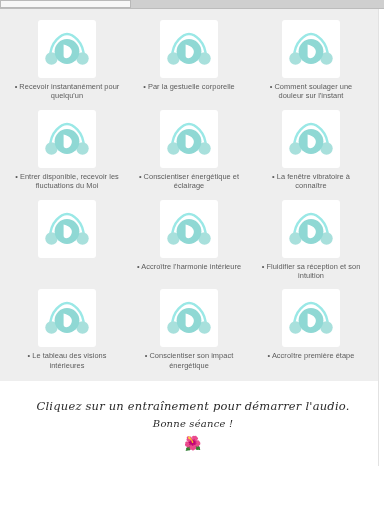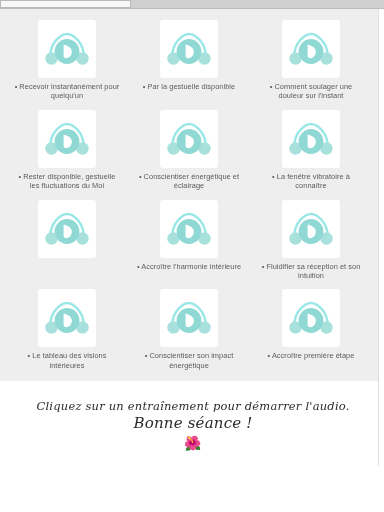--- a/index.html
+++ b/index.html
@@ -113,21 +113,21 @@
   }
   .footer-line {
     font-family: "DejaVu Serif", serif;
     font-style: italic;
     font-size: 11.5px;
     line-height: 17px;
     color: #2b2b2b;
     text-align: center;
     letter-spacing: 0.2px;
   }
-  .footer-line.second { font-size: 15px; }
+  .footer-line.second { font-size: 10px; }
   .footer-flower {
     margin-top: 4px;
     font-size: 14px;
     line-height: 14px;
     color: #e0559a;
   }
 </style>
 </head>
 <body>
 
@@ -154,21 +154,21 @@
         <div class="cell">
           <div class="thumb">
     <svg width="44" height="40" viewBox="0 0 44 40">
       <path d="M5 29 C5 12, 17 5, 22 5 C27 5, 39 12, 39 29" fill="none" stroke="#9ae8e6" stroke-width="2.4" stroke-linecap="round"></path>
       <circle cx="6.5" cy="29.5" r="6.2" fill="#a8e0dc"></circle>
       <circle cx="37.5" cy="29.5" r="6.2" fill="#a8e0dc"></circle>
       <circle cx="22" cy="22.5" r="12.4" fill="#8fd8d4"></circle>
       <path d="M18.6 15.5 C25.6 17.0 28.6 21.5 26.0 26.0 C23.6 30.2 18.6 30.3 18.6 26.6 Z" fill="#ffffff"></path>
     </svg>
           </div>
-          <div class="caption">• Par la gestuelle disponible</div>
+          <div class="caption">• Par la gestuelle corporelle</div>
         </div>
         <div class="cell">
           <div class="thumb">
     <svg width="44" height="40" viewBox="0 0 44 40">
       <path d="M5 29 C5 12, 17 5, 22 5 C27 5, 39 12, 39 29" fill="none" stroke="#9ae8e6" stroke-width="2.4" stroke-linecap="round"></path>
       <circle cx="6.5" cy="29.5" r="6.2" fill="#a8e0dc"></circle>
       <circle cx="37.5" cy="29.5" r="6.2" fill="#a8e0dc"></circle>
       <circle cx="22" cy="22.5" r="12.4" fill="#8fd8d4"></circle>
       <path d="M18.6 15.5 C25.6 17.0 28.6 21.5 26.0 26.0 C23.6 30.2 18.6 30.3 18.6 26.6 Z" fill="#ffffff"></path>
     </svg>
@@ -178,21 +178,21 @@
         <div class="cell">
           <div class="thumb">
     <svg width="44" height="40" viewBox="0 0 44 40">
       <path d="M5 29 C5 12, 17 5, 22 5 C27 5, 39 12, 39 29" fill="none" stroke="#9ae8e6" stroke-width="2.4" stroke-linecap="round"></path>
       <circle cx="6.5" cy="29.5" r="6.2" fill="#a8e0dc"></circle>
       <circle cx="37.5" cy="29.5" r="6.2" fill="#a8e0dc"></circle>
       <circle cx="22" cy="22.5" r="12.4" fill="#8fd8d4"></circle>
       <path d="M18.6 15.5 C25.6 17.0 28.6 21.5 26.0 26.0 C23.6 30.2 18.6 30.3 18.6 26.6 Z" fill="#ffffff"></path>
     </svg>
           </div>
-          <div class="caption">• Rester disponible, gestuelle les fluctuations du Moi</div>
+          <div class="caption">• Entrer disponible, recevoir les fluctuations du Moi</div>
         </div>
         <div class="cell">
           <div class="thumb">
     <svg width="44" height="40" viewBox="0 0 44 40">
       <path d="M5 29 C5 12, 17 5, 22 5 C27 5, 39 12, 39 29" fill="none" stroke="#9ae8e6" stroke-width="2.4" stroke-linecap="round"></path>
       <circle cx="6.5" cy="29.5" r="6.2" fill="#a8e0dc"></circle>
       <circle cx="37.5" cy="29.5" r="6.2" fill="#a8e0dc"></circle>
       <circle cx="22" cy="22.5" r="12.4" fill="#8fd8d4"></circle>
       <path d="M18.6 15.5 C25.6 17.0 28.6 21.5 26.0 26.0 C23.6 30.2 18.6 30.3 18.6 26.6 Z" fill="#ffffff"></path>
     </svg>

